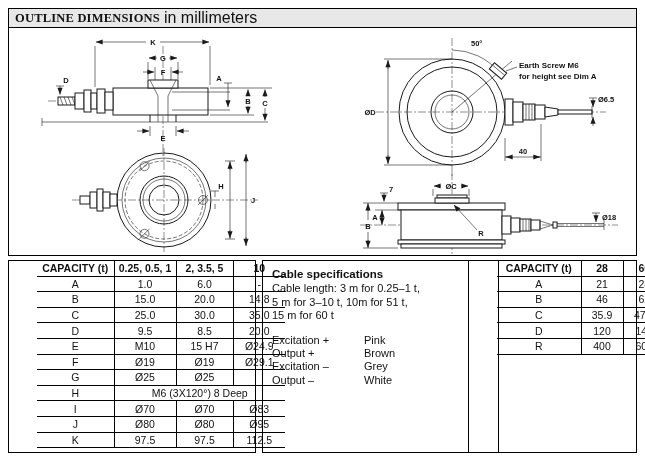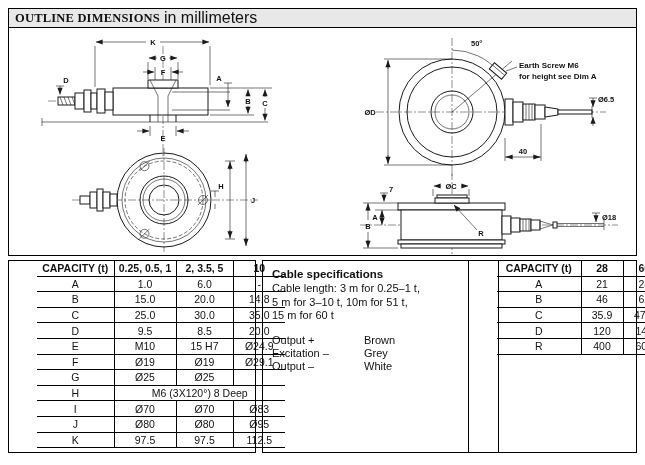--- a/index.html
+++ b/index.html
@@ -364,20 +364,21 @@
   </tbody>
     </table>
 </div>
 
 <div class="boxM">
   <div class="title">Cable specifications</div>
   <div>Cable length: 3 m for 0.25–1 t,</div>
   <div>5 m for 3–10 t, 10m for 51 t,</div>
   <div>15 m for 60 t</div>
   <div class="gap"></div>
+  <div class="pair"><span class="wl">Excitation +</span><span>Pink</span></div>
   <div class="pair"><span class="wl">Output +</span><span>Brown</span></div>
   <div class="pair"><span class="wl">Excitation –</span><span>Grey</span></div>
   <div class="pair"><span class="wl">Output –</span><span>White</span></div>
   <div class="gap"></div>
 </div>
 
 <div class="boxR">
   <table>
     <colgroup>
         <col style="width:84px">

